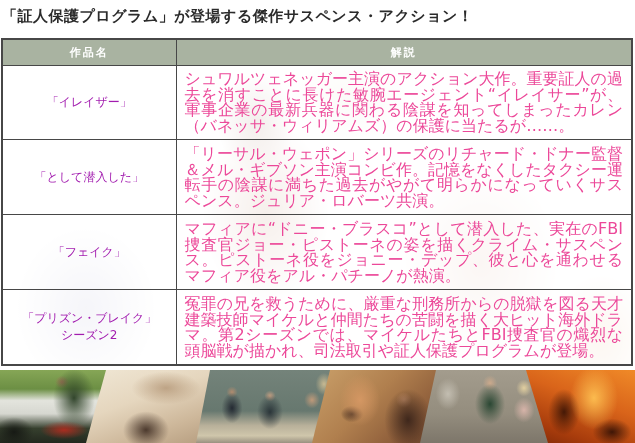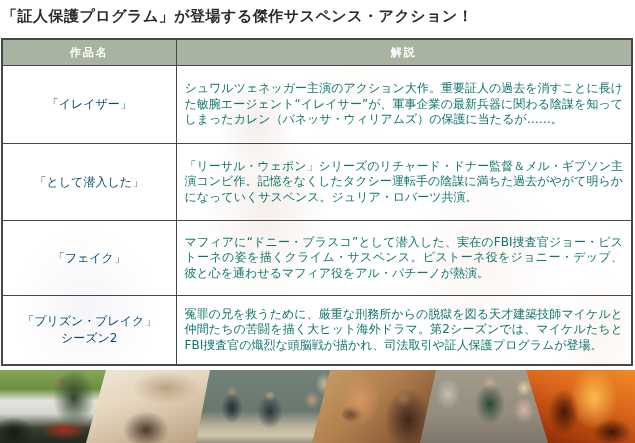--- a/index.html
+++ b/index.html
@@ -31,24 +31,24 @@
   }
   col.c-title { width:174px; }
   th, td { border:1px solid #474747; vertical-align:middle; }
   table { border:2px solid #474747; }
   th {
     height:26px; background:#a9b3a1; color:#ffffff;
     font-size:11px; font-weight:bold; letter-spacing:2px; text-align:center;
   }
   td.title-cell {
     background:rgba(255,255,255,0.74); text-align:center;
-    font-size:12px; color:#0c4a6e; line-height:17px; white-space:pre-line; padding:2px;
+    font-size:12px; color:#a21caf; line-height:17px; white-space:pre-line; padding:2px;
   }
   td.desc-cell {
-    background:rgba(255,255,255,0.80); font-size:12px; color:#0f766e;
+    background:rgba(255,255,255,0.80); font-size:16px; color:#ec4899;
     line-height:15.5px; padding:4px 8px; text-align:justify;
   }
   tr.r1 { height:65px; } tr.r2 { height:63px; } tr.r3 { height:62px; }
   tr.r4 { height:53px; } tr.r5 { height:57px;margin-left:12px; }
 
   
   .filmstrip {
     position:absolute; top:370px; left:0; width:635px; height:73px;
     background:#1a1a16; overflow:hidden;
   }

